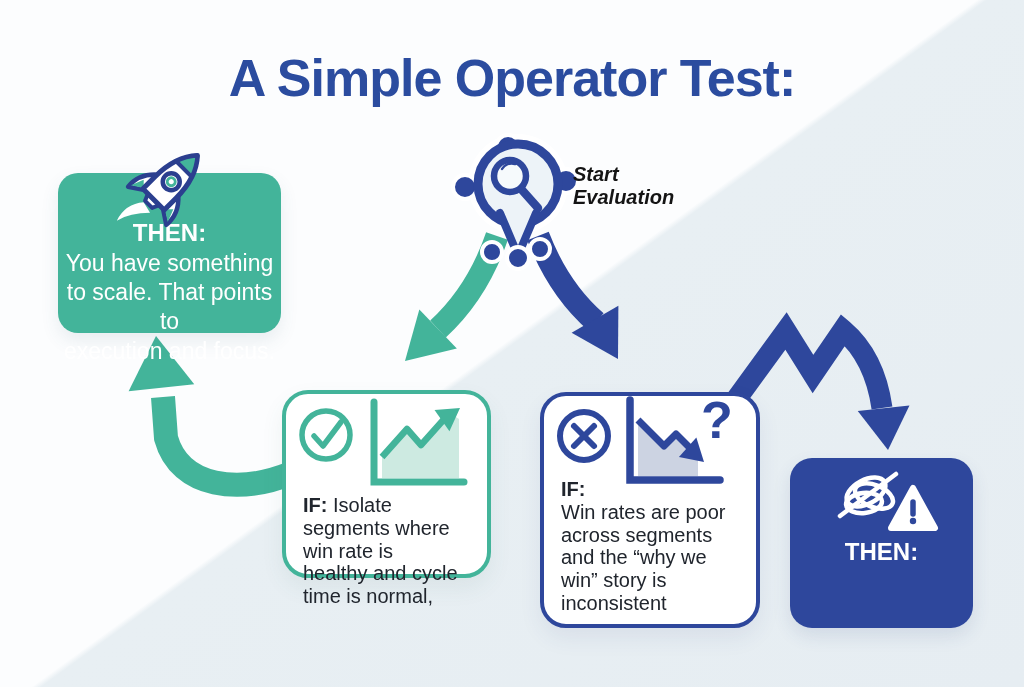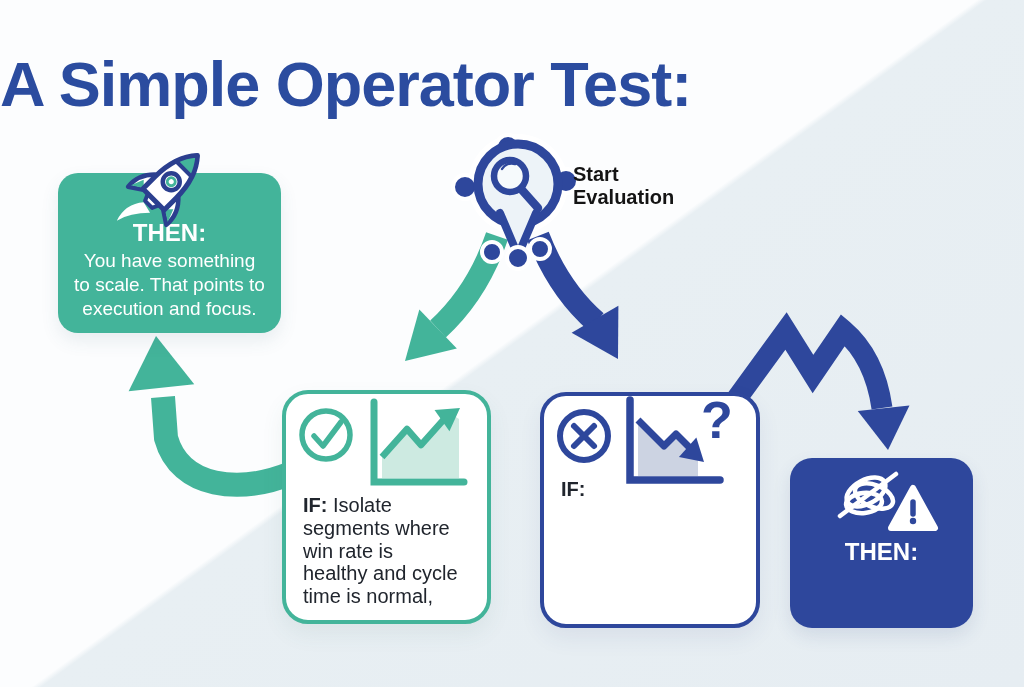--- a/index.html
+++ b/index.html
@@ -3,40 +3,40 @@
 <meta charset="utf-8">
 <style>
   html,body{margin:0;padding:0;background:#eef3f6;}
   .canvas{
     position:relative;width:1024px;height:687px;overflow:hidden;
     background:linear-gradient(144deg,#fcfdfe 0%,#fcfdfe 49.6%,#e8eff3 50.1%,#e6edf2 100%);
     font-family:"Liberation Sans","DejaVu Sans",sans-serif;
   }
   .layer{position:absolute;left:0;top:0;width:1024px;height:687px;}
   .title{
-    position:absolute;top:48px;left:0;width:100%;
-    font-size:63px;font-weight:bold;color:#2b4c9f;letter-spacing:-1px;
+    position:absolute;top:48px;left:0;width:100%;text-align:center;
+    font-size:52px;font-weight:bold;color:#2b4c9f;letter-spacing:-1px;
   }
   .start-label{
     position:absolute;left:573px;top:163px;font-size:20px;font-weight:bold;
-    color:#141414;line-height:1.17;white-space:pre-line;
+    color:#141414;line-height:1.17;white-space:pre-line;font-style:italic;
   }
   .box{position:absolute;box-sizing:border-box;}
   .then-green{
     left:58px;top:173px;width:223px;height:160px;background:#43b49a;border-radius:20px;
     color:#fff;text-align:center;padding-top:46px;box-shadow:0 8px 18px rgba(60,95,120,.10);
   }
   .then-navy{
     left:790px;top:458px;width:183px;height:170px;background:#2e479c;border-radius:22px;
     color:#fff;text-align:center;padding-top:80px;box-shadow:0 8px 18px rgba(50,70,130,.12);
   }
   .box-head{font-weight:bold;font-size:24px;}
-  .box-body{font-size:19px;line-height:1.27;white-space:pre-line;margin-top:2px;}
+  .box-body{font-size:23px;line-height:1.27;white-space:pre-line;margin-top:2px;}
   .if-box{background:#fff;border-radius:26px;}
-  .if-teal{left:282px;top:390px;width:209px;height:234px;border:4px solid #43b49a;box-shadow:0 10px 22px rgba(60,110,100,.08);}
+  .if-teal{left:282px;top:390px;width:209px;height:188px;border:4px solid #43b49a;box-shadow:0 10px 22px rgba(60,110,100,.08);}
   .if-navy{left:540px;top:392px;width:220px;height:236px;border:4px solid #2e479c;box-shadow:0 10px 22px rgba(50,70,130,.08);}
   .if-text{position:absolute;left:17px;font-size:20px;line-height:1.14;color:#20252d;}
   .if-teal .if-text{top:100px;}
   .if-navy .if-text{top:82px;}
   .b{font-weight:bold;}
   .blk{display:block;}
   .ml{white-space:pre-line;}
   .abs{position:absolute;}
 </style>
 </head>
@@ -101,21 +101,25 @@
       <line x1="38" y1="20" x2="18" y2="40" stroke="#2e479c" stroke-width="6" stroke-linecap="round"></line>
     </svg>
     <svg class="abs" style="left:70px;top:-6px;" width="124" height="100" viewBox="0 0 124 100">
       <polygon points="24,32 50,58 62,46 84,68 84,86 24,86" fill="#ccd3e2"></polygon>
       <path d="M 16 10 L 16 90 L 106 90" stroke="#2e479c" stroke-width="7.5" fill="none" stroke-linecap="round"></path>
       <polyline points="24,30 50,56 62,44 80,62" stroke="#2e479c" stroke-width="7" fill="none" stroke-linejoin="round"></polyline>
       <polygon points="0,0 -22,-13 -22,13" transform="translate(90,72) rotate(42)" fill="#2e479c"></polygon>
       <text x="103" y="48" text-anchor="middle" font-family="Liberation Sans, DejaVu Sans, sans-serif" font-size="52" font-weight="bold" fill="#2e479c">?</text>
     </svg>
     <div class="if-text">
-      <span class="b blk">IF:</span>
+      <span class="b blk">IF:</span><span class="ml">Win rates are poor
+across segments
+and the “why we
+win” story is
+inconsistent</span>
     </div>
   </div>
 
   <div class="box then-navy">
     <svg class="abs" style="left:36px;top:4px;" width="116" height="76" viewBox="0 0 116 76">
       <g stroke="#fff" stroke-width="4.5" fill="none">
         <ellipse cx="40" cy="30" rx="21" ry="12" transform="rotate(-28 40 30)"></ellipse>
         <ellipse cx="48" cy="34" rx="20" ry="11" transform="rotate(22 48 34)"></ellipse>
         <ellipse cx="38" cy="41" rx="18" ry="10" transform="rotate(-6 38 41)"></ellipse>
         <line x1="14" y1="54" x2="70" y2="12" stroke-linecap="round"></line>

